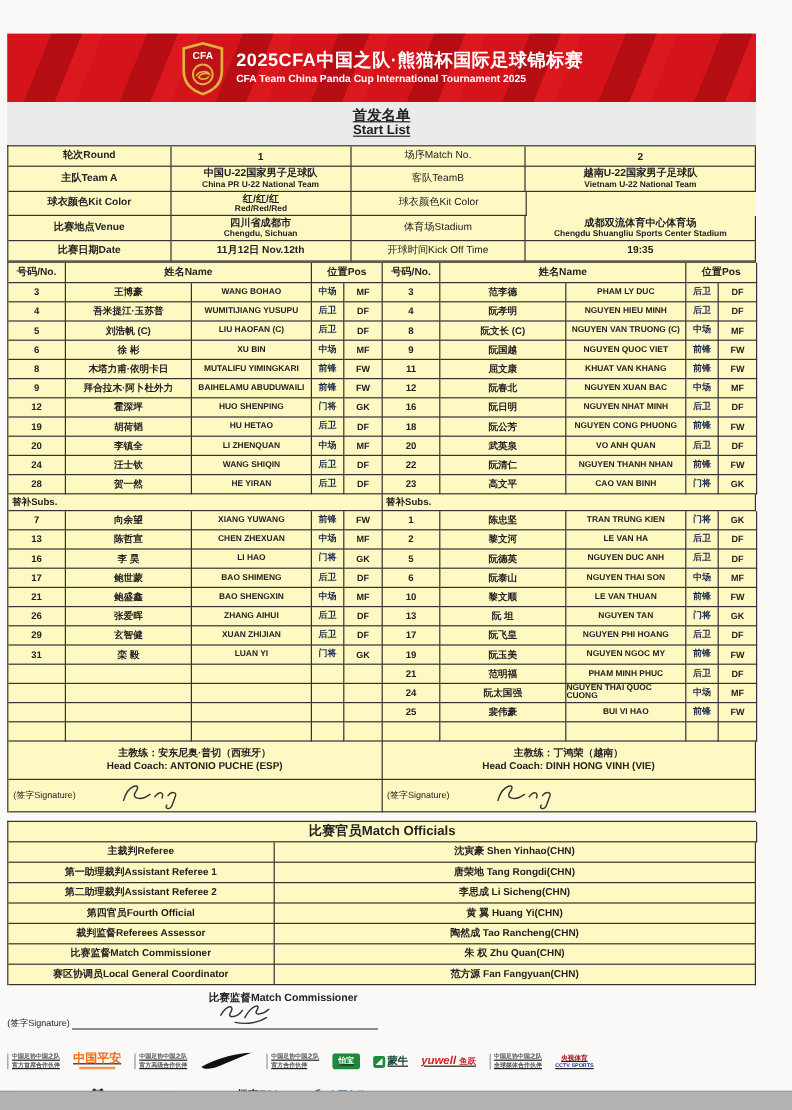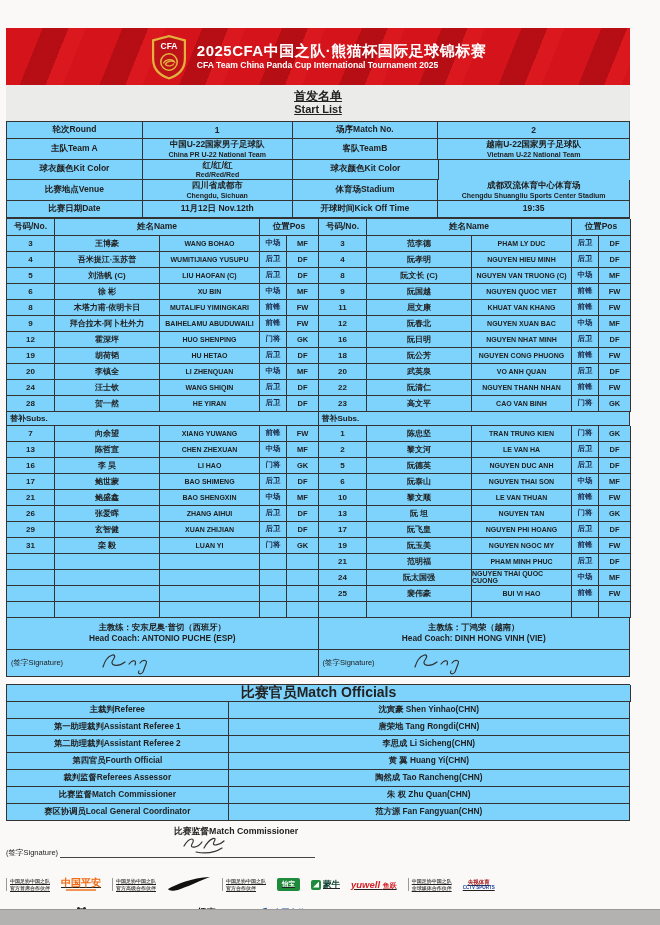--- a/index.html
+++ b/index.html
@@ -21,30 +21,30 @@
   .banner-text { text-align:left; color:#fff; }
   .banner-cn { font-size:15px; font-weight:700; letter-spacing:.5px; line-height:18px; }
   .banner-en { font-size:8.6px; font-weight:700; line-height:11px; }
 
   
   .doc-title { background:#ebebe9; text-align:center; padding:4px 0 5px;text-decoration:underline; }
   .doc-title .cn { font-size:12px; font-weight:700; line-height:14px; }
   .doc-title .en { font-size:11px; font-weight:700; line-height:13px; }
 
   
-  .box { border-left:1px solid #333; border-top:1px solid #333; background:#7dd3fc; }
+  .box { border-left:1px solid #333; border-top:1px solid #333; background:#fef9c3; }
   .c { border-right:1px solid #333; border-bottom:1px solid #333;
        display:flex; flex-direction:column; align-items:center; justify-content:center;
        overflow:hidden; }
 
   
   .ir { display:flex; min-height:17px; }
   .ir .lab  { width:136px; font-size:8.5px; font-weight:700; }
   .ir .val1 { width:150px; }
-  .ir .lab2 { width:146px; font-size:8.5px; font-weight:700; }
+  .ir .lab2 { width:146px; font-size:8.5px; font-weight:400; }
   .ir .val2 { width:192px; }
   .v1 { font-size:8.5px; font-weight:700; line-height:10.5px; }
   .v2 { font-size:7px;  font-weight:700; line-height:9px; }
   .v2:empty { display:none; }
 
   
   .half { width:312px; }
   .roster { display:flex; }
   .hr-row, .pr, .sub-band { display:flex; }
   .hr-row .c { height:17px; font-size:8.5px; font-weight:700; }
@@ -57,21 +57,21 @@
   .w-p1 { width:27px; font-size:7.5px; color:#1c2a4a; }
   .w-p2 { width:32px; font-size:7.5px; }
   .sub-band .c { width:312px; height:14px; align-items:flex-start; justify-content:center; padding-left:3px; font-size:8px; font-weight:700; }
   .coach-row { display:flex; }
   .coach-row .c { width:312px; height:32px; font-size:8.3px; font-weight:700; line-height:11px; }
   .sig-row { display:flex; }
   .sig-row .c { width:312px; height:27px; flex-direction:row; justify-content:flex-start; gap:30px; padding-left:4px; font-size:7.5px; font-weight:400; }
 
   
   .officials { margin-top:7px; }
-  .off-title { height:17px; font-size:14px; font-weight:700; }
+  .off-title { height:17px; font-size:11px; font-weight:700; }
   .off-row { display:flex;justify-content:space-between; }
   .off-row .c { height:17px; font-size:8.3px; font-weight:600; }
   .off-lab { width:222px; }
   .off-val { width:402px; }
 
   
   .comm { margin-top:5px; position:relative; height:40px; }
   .comm-title { width:460px; text-align:center; font-size:8.8px; font-weight:600; }
   .comm-sig-line { position:absolute; left:0; top:22px; display:flex; align-items:flex-end; font-size:7.5px; }
   .comm-underline { display:inline-block; width:255px; border-bottom:1px solid #444; height:1px; margin-left:2px; }

